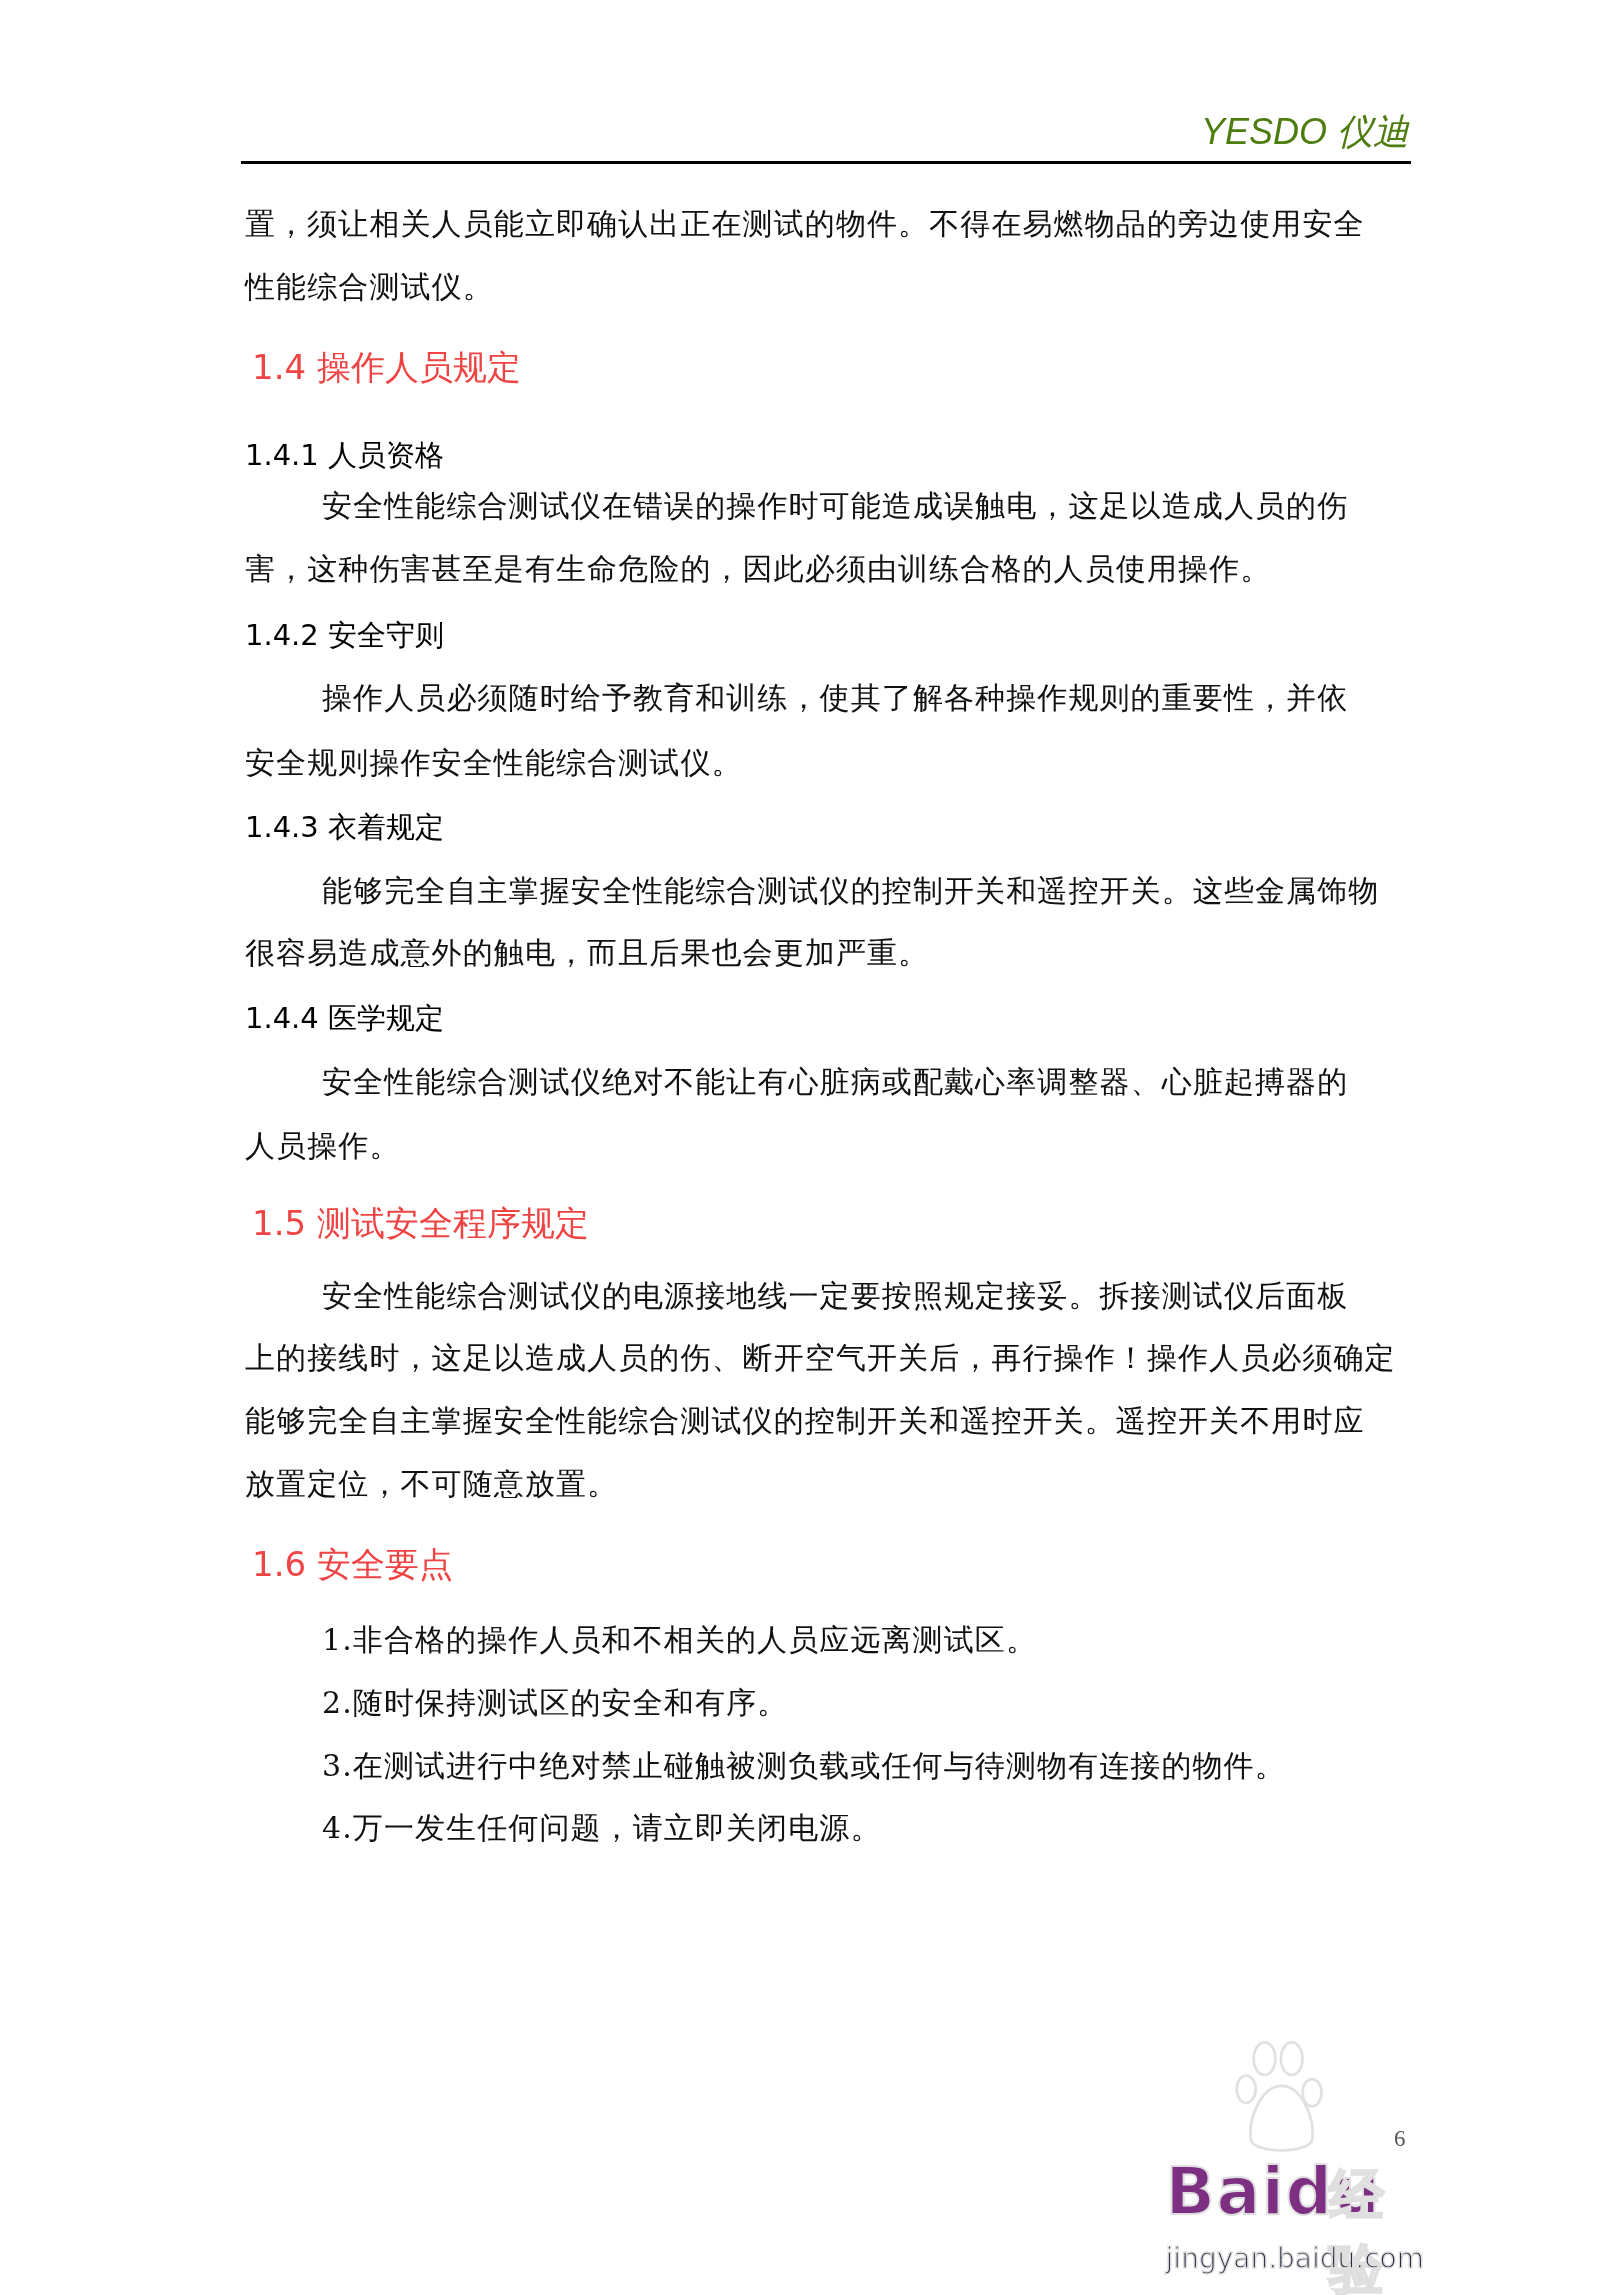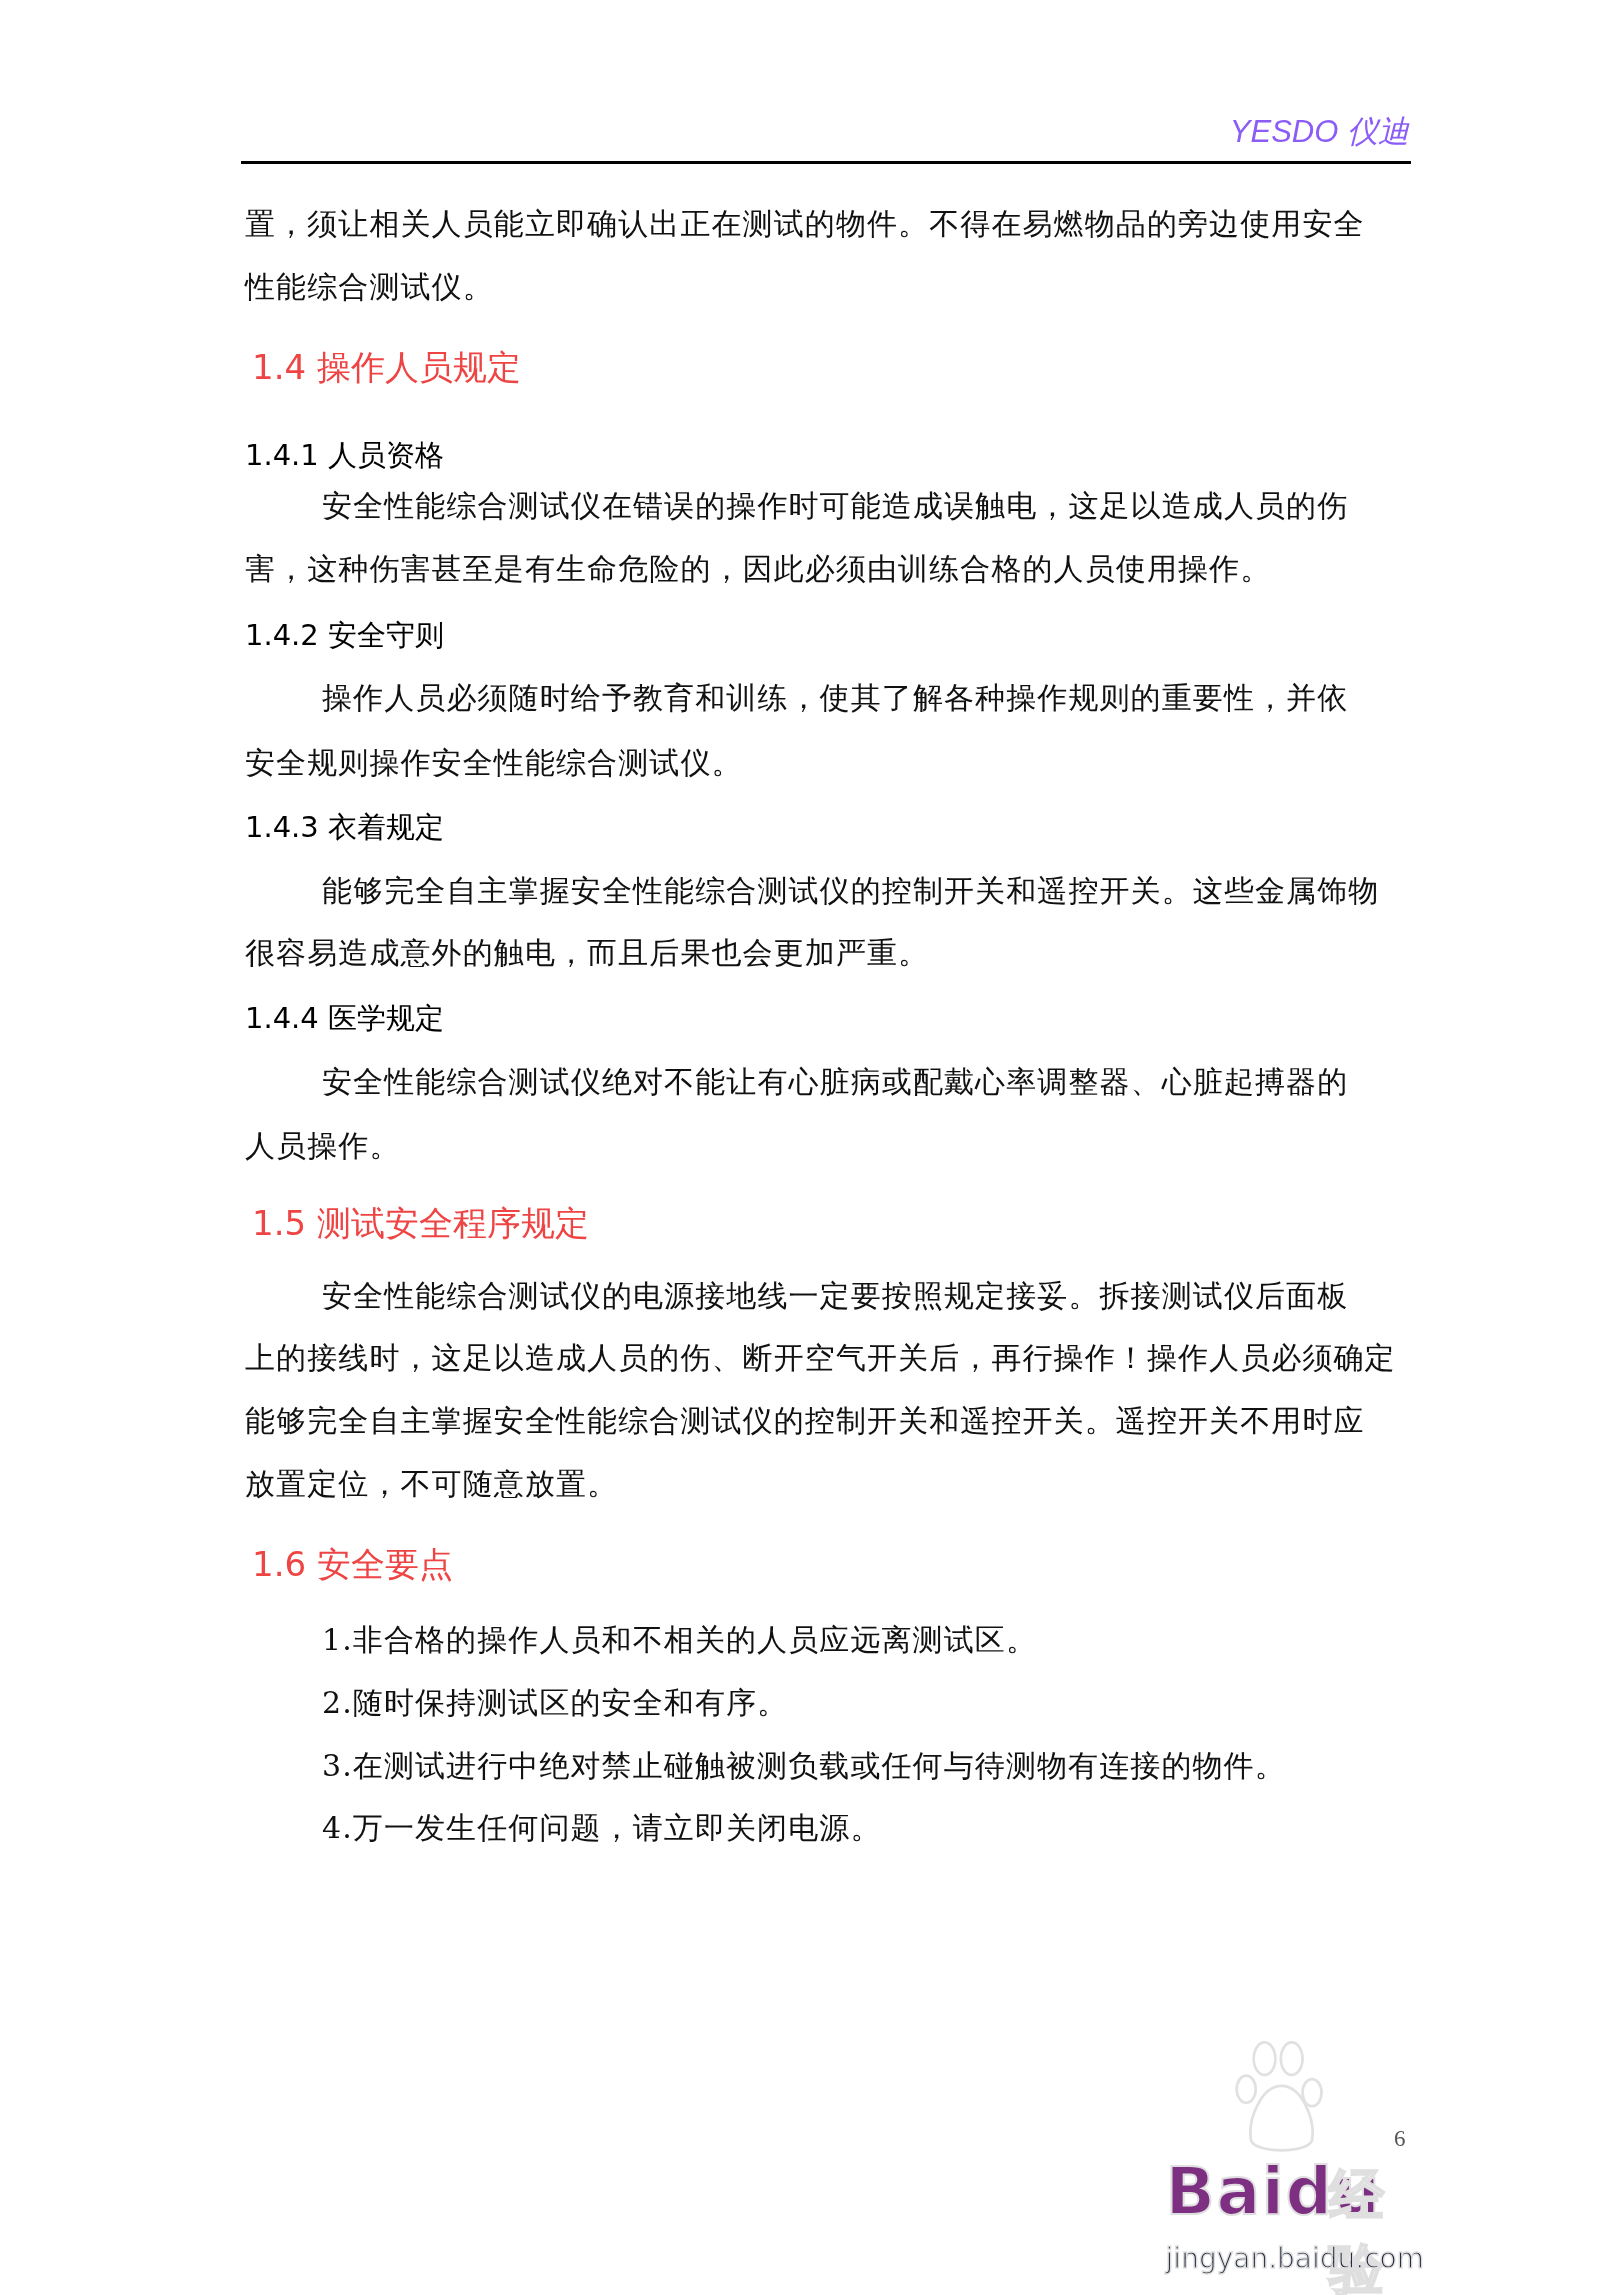--- a/index.html
+++ b/index.html
@@ -1,21 +1,21 @@
 <!DOCTYPE html>
 <html style="font-size:11px"><head>
 <meta charset="utf-8">
 <style>
   html, body { margin: 0; padding: 0; background: #ffffff; }
   body { width: 1622px; height: 2295px; position: relative; overflow: hidden; color: #000; }
   .page { position: absolute; left: 0; top: 0; width: 1622px; height: 2295px; background: #fff; }
   .header-brand {
     position: absolute; right: 213px; top: 113px;
     font-family: "Liberation Sans", sans-serif; font-style: italic;
-    font-size: 31px; line-height: 38px; letter-spacing: 0px; color: #8b5cf6;
+    font-size: 36px; line-height: 38px; letter-spacing: 0px; color: #4d7c0f;
   }
   .header-rule { position: absolute; left: 241px; top: 161px; width: 1170px; height: 2.7px; background: #000; }
   .line {
     position: absolute; left: 245px; white-space: nowrap;
     font-family: "DejaVu Serif", serif; font-size: 30px; line-height: 41px;
     color: #111; letter-spacing: 1.1px;
   }
   .indent { left: 322px; }
   .h2 {
     position: absolute; left: 252px; white-space: nowrap;

